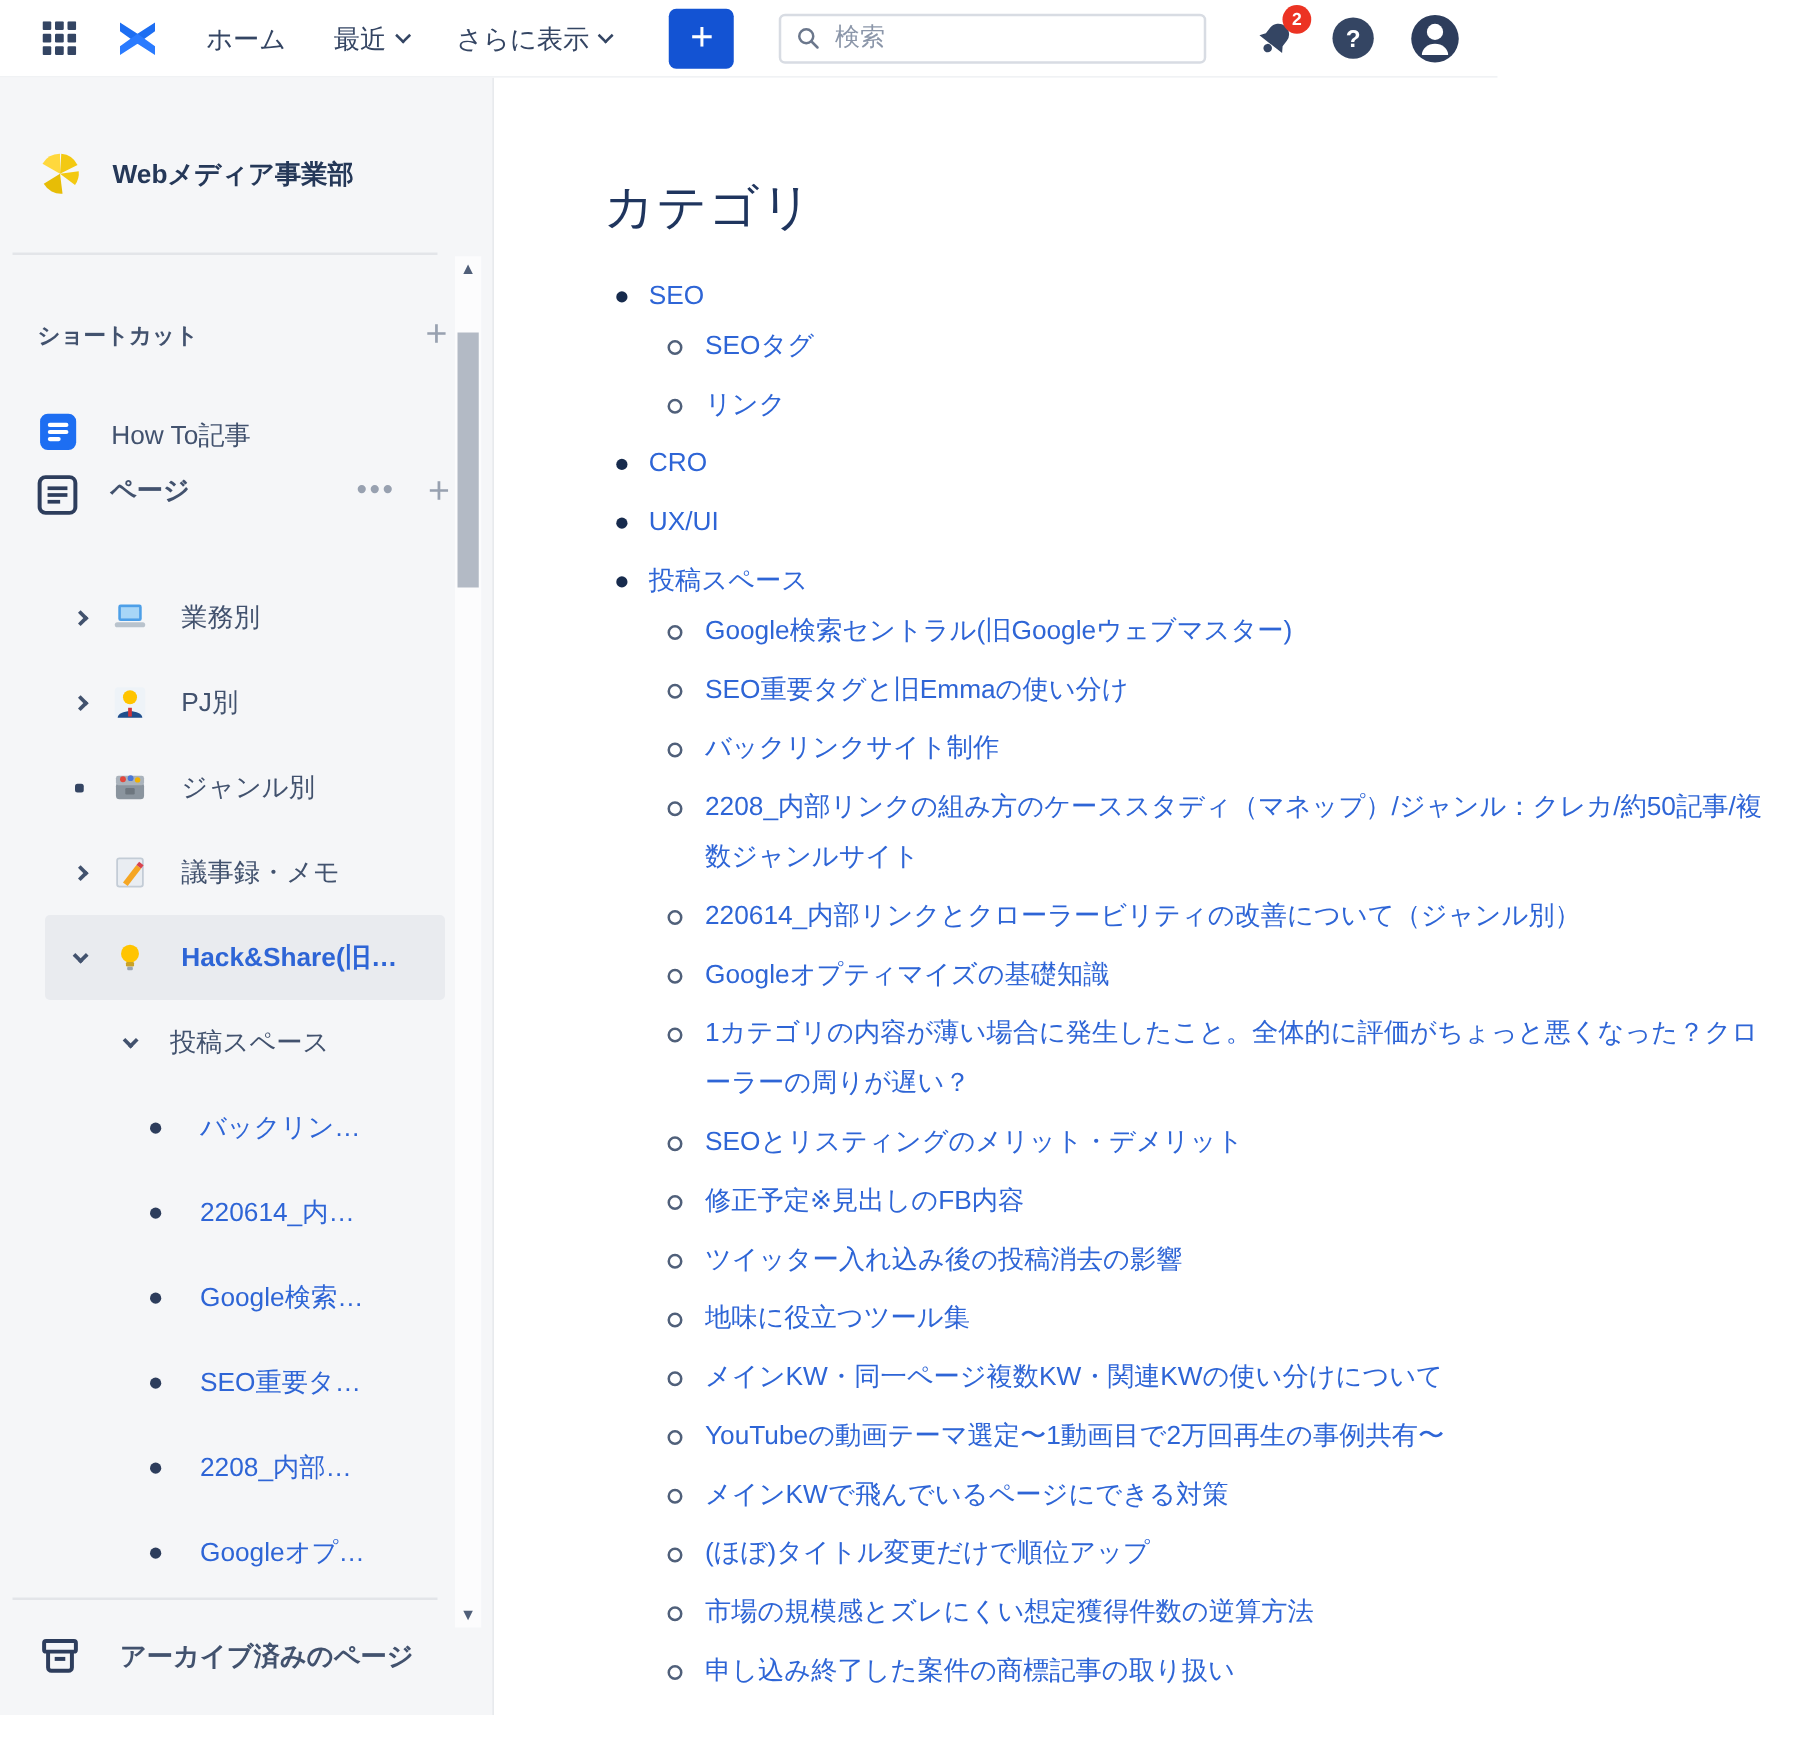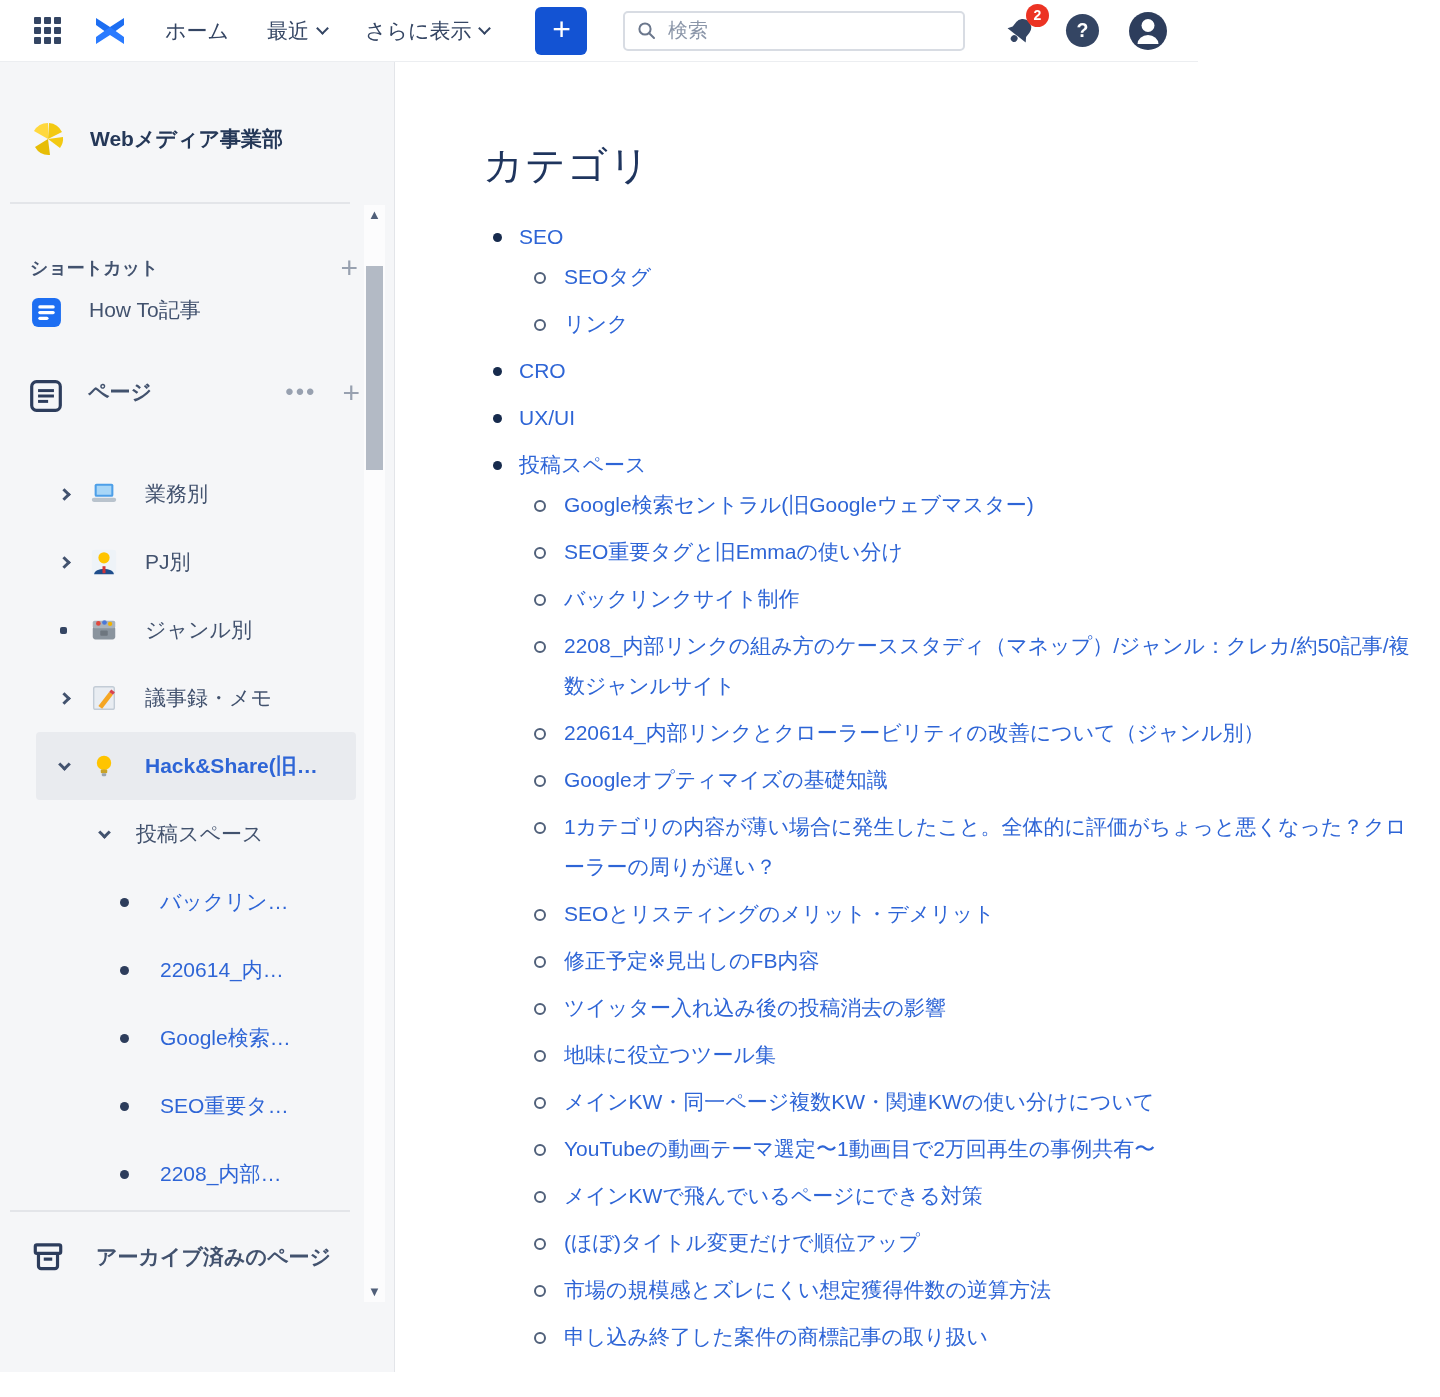--- a/index.html
+++ b/index.html
@@ -34,21 +34,21 @@
     color:#fff;font-size:14px;font-weight:700;display:flex;align-items:center;justify-content:center;padding:0 4px}
   
   .sidebar{position:absolute;left:0;top:62px;width:395px;height:1310px;background:var(--side-bg);
     border-right:1px solid var(--line)}
   .space-header{height:140px;display:flex;align-items:center;gap:24px;padding:14px 0 0 30px}
   .space-name{font-size:21px;font-weight:700;color:#253858}
   .sb-divider{border:none;border-top:2px solid var(--line);margin:0 44px 0 10px}
   .shortcut-head{margin-top:36px;height:56px;display:flex;align-items:center;justify-content:space-between;padding:0 36px 0 30px}
   .shortcut-title{font-size:18px;font-weight:700;color:var(--side-text)}
   .plus-glyph{font-size:30px;font-weight:300;color:var(--muted);line-height:1;cursor:pointer;background:none;border:none;padding:0;font-family:inherit}
-  .shortcut-item{height:66px;display:flex;align-items:flex-start;gap:26px;padding-left:30px;cursor:pointer}
+  .shortcut-item{height:66px;display:flex;align-items:flex-end;gap:26px;padding-left:30px;cursor:pointer}
   .shortcut-item .lbl{font-size:21px;font-weight:500;color:var(--side-text)}
   .pages-head{margin-top:16px;height:70px;display:flex;align-items:flex-start;padding:0 34px 0 28px}
   .pages-title{font-size:21px;font-weight:600;color:var(--side-text);margin-left:24px;flex:1}
   .dots-glyph{color:var(--muted);font-size:24px;letter-spacing:2px;margin-right:26px;cursor:pointer;background:none;border:none;padding:0;font-family:inherit}
   .tree{margin-top:12px}
   .tree-row{height:68px;display:flex;align-items:center;padding-left:60px;cursor:pointer}
   .tree-row .expander{width:20px;display:flex;align-items:center;justify-content:flex-start;flex:none}
   .tree-row .t-icon{width:32px;margin-left:8px;display:flex;align-items:center;justify-content:center;flex:none}
   .tree-row .t-label{margin-left:25px;font-size:21px;font-weight:500;color:var(--side-text);white-space:nowrap}
   .tree-row.lv2{padding-left:100px}
@@ -286,20 +286,26 @@
           <span class="dot-page"></span>
         </span>
         <span class="t-label">SEO重要タ…</span>
       </div>
       <div class="tree-row lv3">
         <span class="expander">
           <span class="dot-page"></span>
         </span>
         <span class="t-label">2208_内部…</span>
       </div>
+      <div class="tree-row lv3">
+        <span class="expander">
+          <span class="dot-page"></span>
+        </span>
+        <span class="t-label">Googleオプ…</span>
+      </div>
     </div>
   <hr class="sb-divider" style="margin-top:2px">
   <div class="archive-row">
     <svg width="36" height="36" viewBox="0 0 34 34">
       <rect x="5" y="5.5" width="24" height="8" rx="1.5" fill="none" stroke="#2d3d5c" stroke-width="3"></rect>
       <path d="M8 13.5 V25.5 a2.5 2.5 0 0 0 2.5 2.5 H23.5 a2.5 2.5 0 0 0 2.5 -2.5 V13.5" fill="none" stroke="#2d3d5c" stroke-width="3"></path>
       <rect x="13" y="17.5" width="8" height="3" fill="#2d3d5c"></rect>
     </svg>
     <span class="lbl">アーカイブ済みのページ</span>
   </div>

